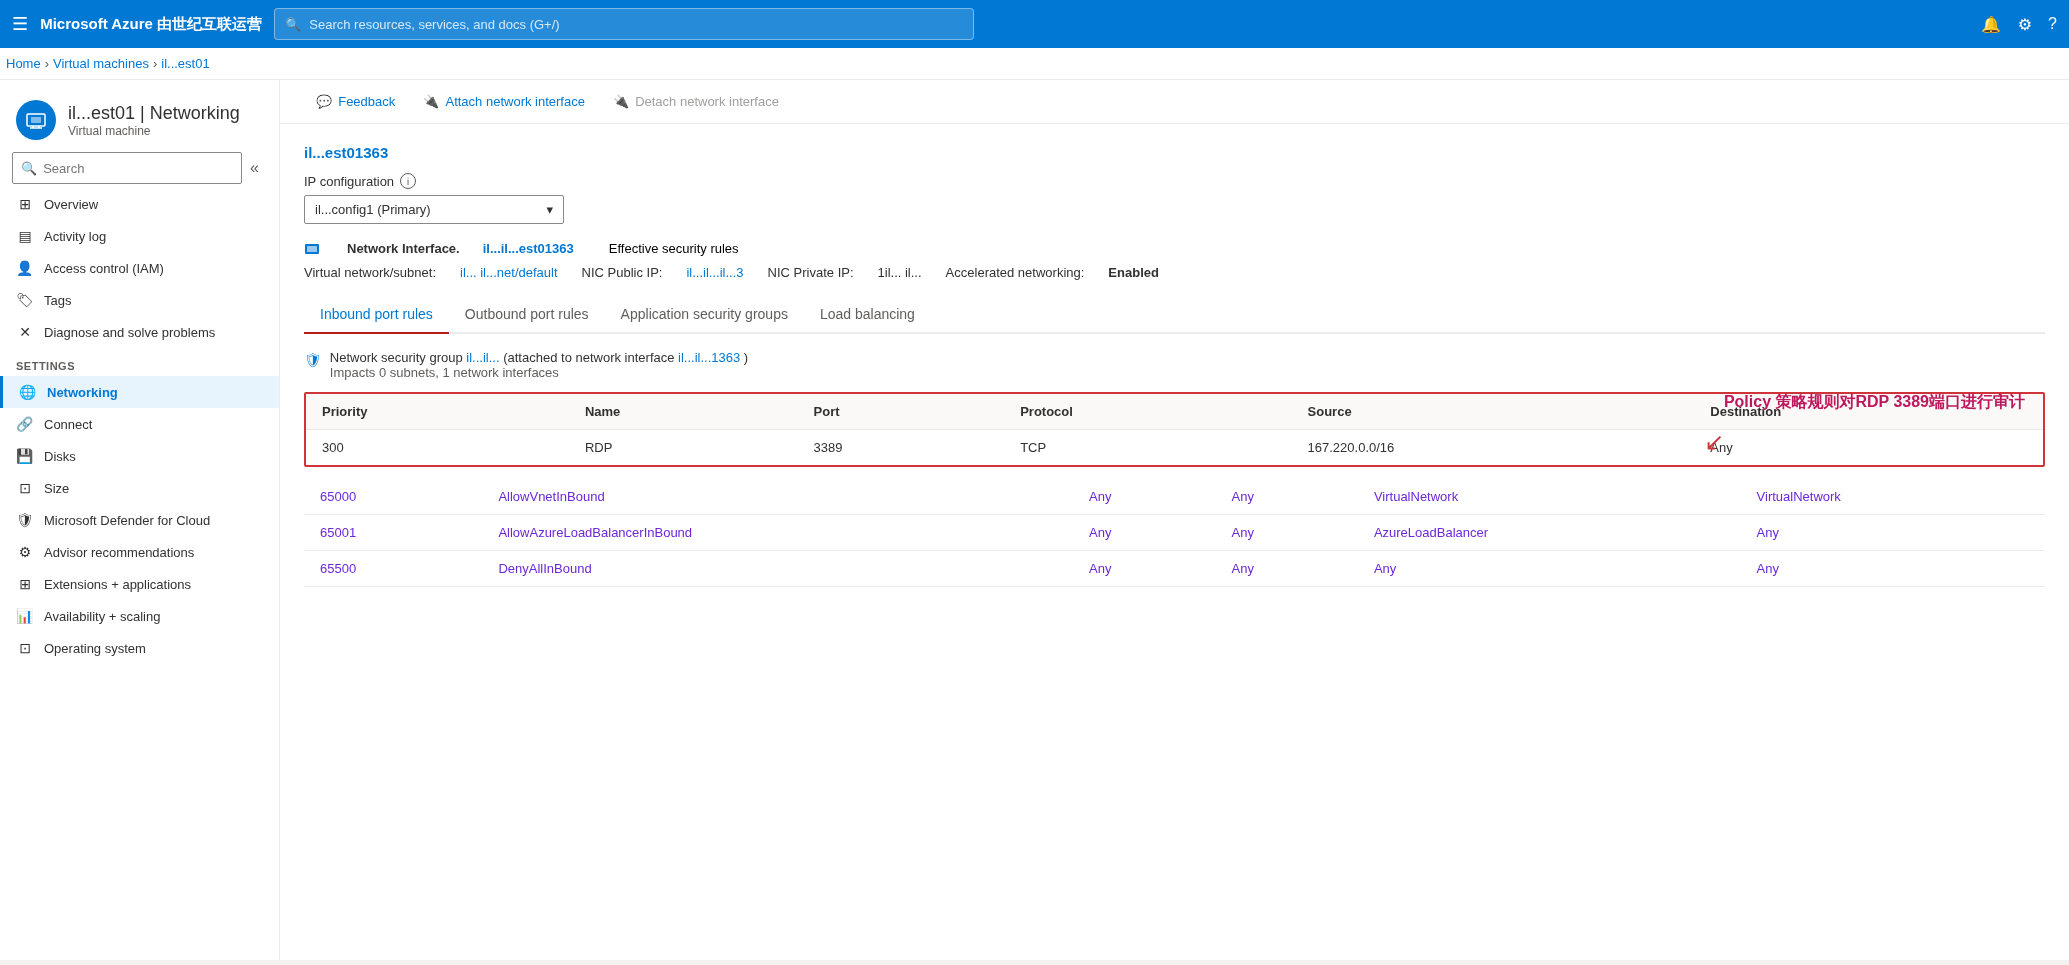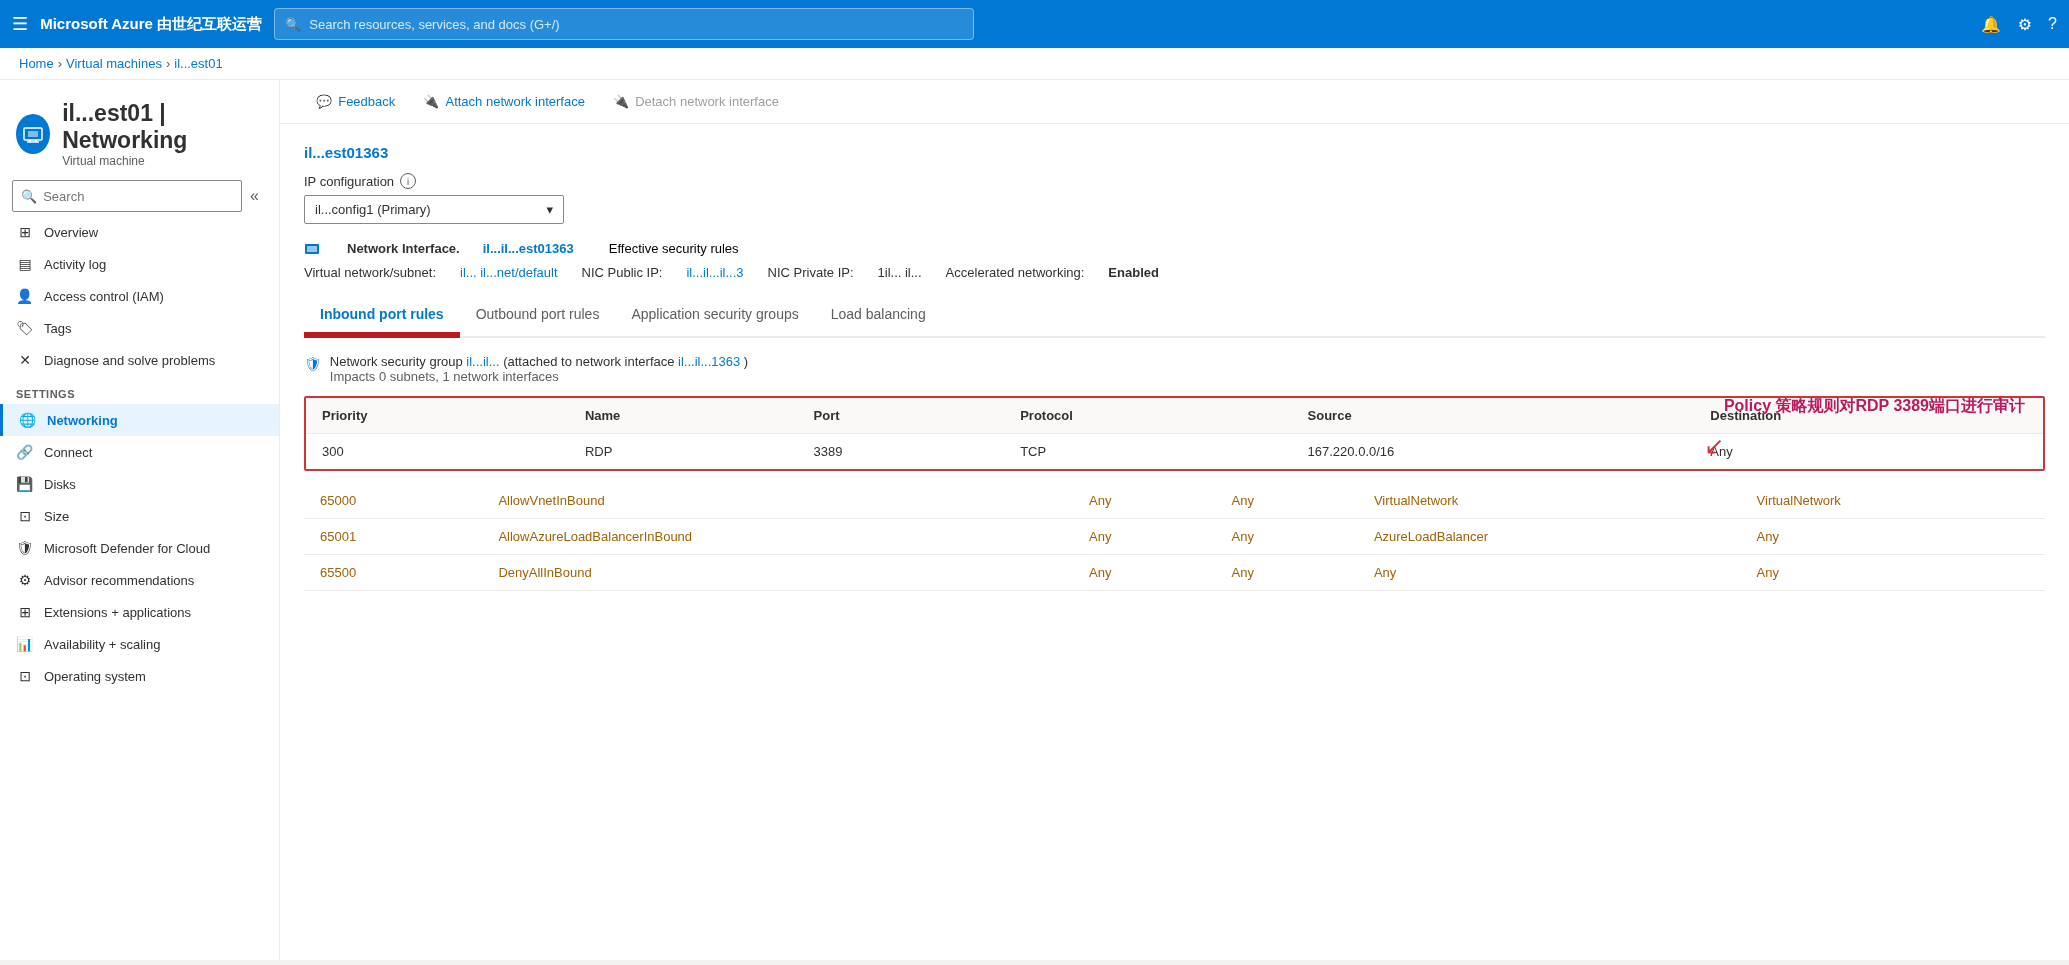--- a/index.html
+++ b/index.html
@@ -29,21 +29,21 @@
       color: rgba(255,255,255,0.8);
       font-size: 13px;
       gap: 8px;
     }
     .topbar-icons { margin-left: auto; display: flex; gap: 16px; align-items: center; color: white; font-size: 16px; }
     .hamburger { font-size: 18px; cursor: pointer; }
 
     
     .breadcrumb {
       background: white;
-      padding: 8px 19px;
+      padding: 8px 6px;
       font-size: 13px;
       color: #0078d4;
       display: flex;
       align-items: center;
       gap: 4px;
       border-bottom: 1px solid #edebe9;
     }
     .breadcrumb span { color: #605e5c; }
     .breadcrumb a { color: #0078d4; text-decoration: none; }
     .breadcrumb-sep { color: #605e5c; }
@@ -75,21 +75,21 @@
       width: 40px;
       height: 40px;
       border-radius: 50%;
       background: #0078d4;
       display: flex;
       align-items: center;
       justify-content: center;
       color: white;
       font-size: 18px;
     }
-    .vm-title { font-size: 23px; font-weight: 700; color: #323130; }
+    .vm-title { font-size: 18px; font-weight: 400; color: #323130; }
     .vm-subtitle { font-size: 12px; color: #605e5c; }
     .sidebar-search {
       margin: 8px 12px;
       border: 1px solid #8a8886;
       border-radius: 2px;
       height: 32px;
       display: flex;
       align-items: center;
       padding: 0 8px;
       gap: 6px;
@@ -206,21 +206,21 @@
       margin-bottom: 16px;
     }
     .tab {
       padding: 10px 16px;
       cursor: pointer;
       color: #605e5c;
       font-size: 14px;
       border-bottom: 2px solid transparent;
       margin-bottom: -2px;
     }
-    .tab.active { color: #0078d4; border-bottom: 6px solid #b91c1c; font-weight: 700; }
+    .tab.active { color: #0078d4; border-bottom: 2px solid #b91c1c; font-weight: 400; }
 
     
     .nsg-info {
       display: flex;
       align-items: flex-start;
       gap: 8px;
       margin-bottom: 12px;
       font-size: 13px;
     }
     .nsg-icon { color: #0078d4; font-size: 14px; margin-top: 2px; }
@@ -249,21 +249,21 @@
       padding: 10px 16px;
       font-size: 13px;
       color: #323130;
       border-bottom: 1px solid #edebe9;
     }
     .rules-table tr:last-child td { border-bottom: none; margin-top: 8px; }
     .rules-table-normal { width: 100%; border-collapse: collapse; margin-bottom: 0; }
     .rules-table-normal td {
       padding: 10px 16px;
       font-size: 13px;
-      color: #a16207;
+      color: #6d28d9;
       border-bottom: 1px solid #edebe9;
     }
 
     
     .policy-annotation {
       color: #be185d;
       font-size: 16px;
       font-weight: 700;
       position: absolute;
       top: 0;

